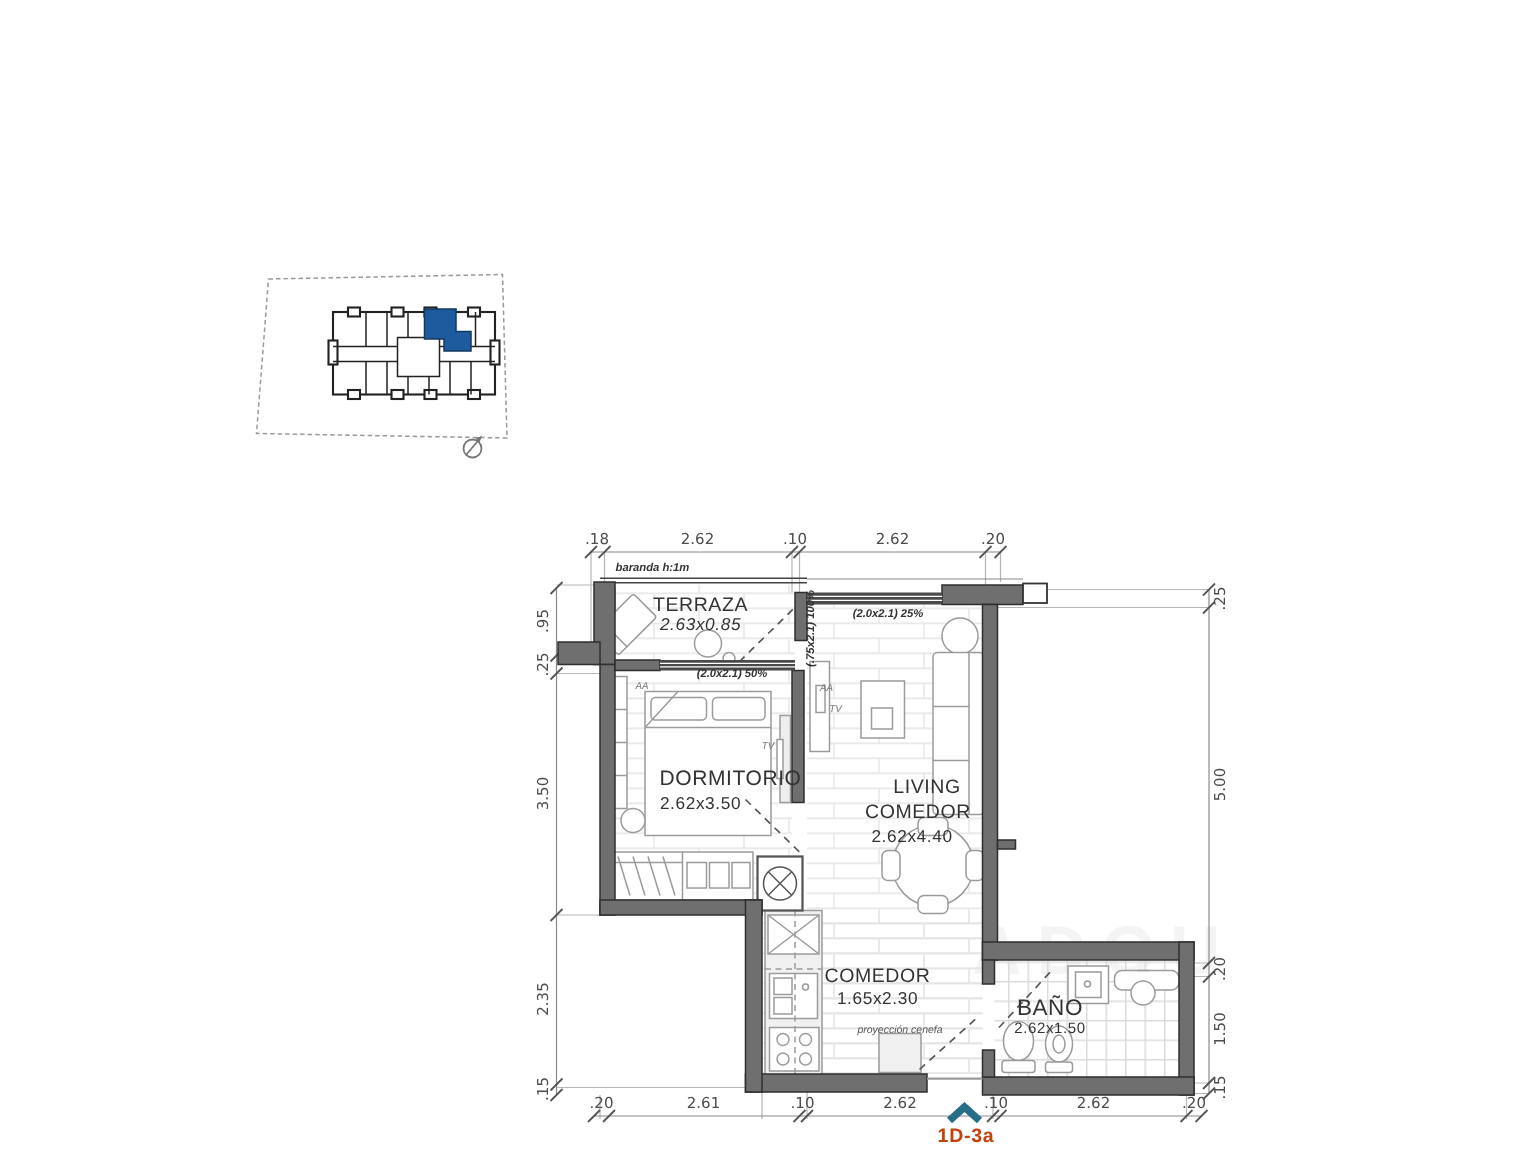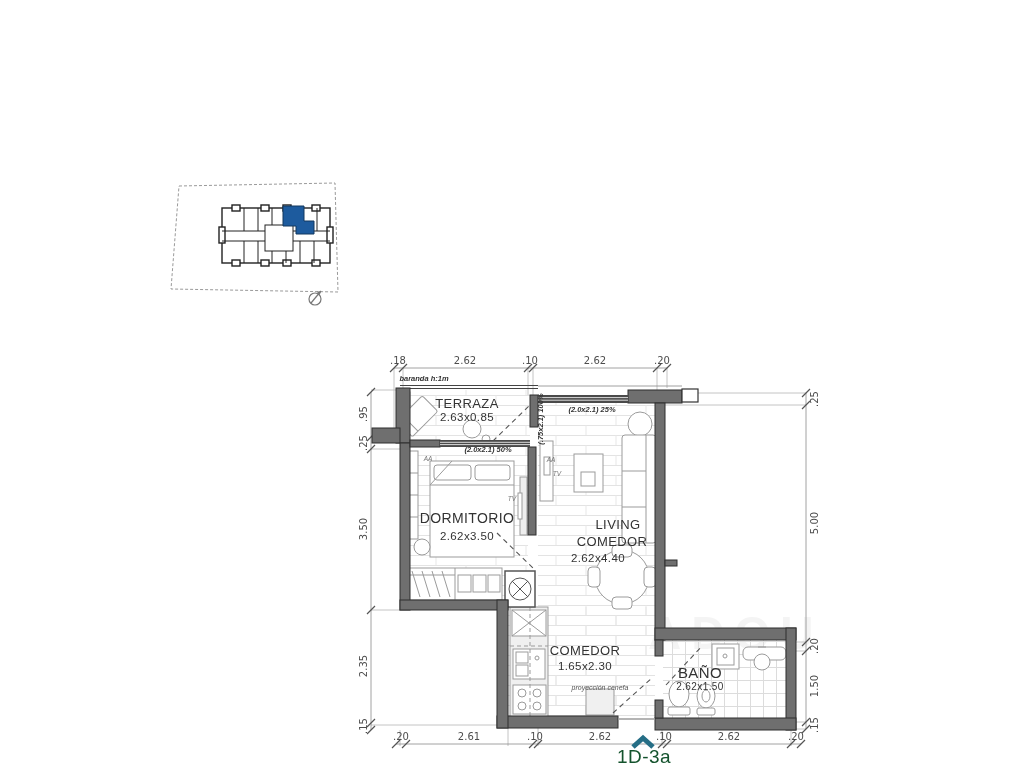--- a/index.html
+++ b/index.html
@@ -13,22 +13,22 @@
   .dorm-name{font-size:14px;}
   .bano-name{font-size:15px;}
   .dim{position:absolute;transform:translate(-50%,-50%);font-family:"DejaVu Sans",sans-serif;
        font-size:10px;color:#4d4d4d;white-space:nowrap;}
   .dim.rot{transform:translate(-50%,-50%) rotate(-90deg);}
   .anno{position:absolute;transform:translate(-50%,-50%);font-style:italic;font-size:7px;
         color:#555;white-space:nowrap;}
   .anno.rot{transform:translate(-50%,-50%) rotate(-90deg);}
   .anno.bold{font-weight:bold;font-size:7.5px;color:#333;}
   .tiny{font-size:6.5px;color:#777;}
-  #unit-label{position:absolute;transform:translate(-50%,-50%);font-size:19px;font-weight:normal;
-       color:#14532d;letter-spacing:.5px;}
+  #unit-label{position:absolute;transform:translate(-50%,-50%);font-size:13px;font-weight:bold;
+       color:#c2410c;letter-spacing:.5px;}
   #watermark{position:absolute;left:648px;top:606px;font-size:46px;font-weight:bold;
        color:rgba(60,60,60,0.055);letter-spacing:10px;}
 </style>
 </head>
 <body>
 
 <div id="canvas">
 
   <div class="abs" style="left:165px;top:175px;width:180px;height:140px;">
     <svg width="180" height="140" viewBox="0 0 180 140">
@@ -257,33 +257,33 @@
       </g>
 
       <path d="M258,364 H295" stroke="#9b9b9b" stroke-width="1.5" fill="none"></path>
 
       <polyline points="273,392 283,383 293,392" fill="none" stroke="#256e86" stroke-width="5"></polyline>
     </svg>
 
     
     
     <div class="lbl room-name" style="left:107px;top:48px;">TERRAZA</div>
-    <div class="lbl room-dims" style="left:107px;top:62px;">2.63x0.85</div>
-    <div class="lbl room-name dorm-name" style="left:107px;top:163px;">DORMITORIO</div>
+    <div class="lbl room-dims" style="left:107px;top:62px;font-style:italic;">2.63x0.85</div>
+    <div class="lbl room-name dorm-name" style="left:107px;top:163px;padding-left:40px;">DORMITORIO</div>
     <div class="lbl room-dims" style="left:107px;top:181px;">2.62x3.50</div>
     <div class="lbl room-name" style="left:238px;top:169px;padding-left:40px;">LIVING</div>
     <div class="lbl room-name" style="left:252px;top:186px;">COMEDOR</div>
-    <div class="lbl room-dims" style="left:238px;top:203px;text-align:right;">2.62x4.40</div>
+    <div class="lbl room-dims" style="left:248px;top:203px;text-align:right;">2.62x4.40</div>
     <div class="lbl room-name" style="left:225px;top:295px;">COMEDOR</div>
     <div class="lbl room-dims" style="left:225px;top:311px;">1.65x2.30</div>
     <div class="lbl room-name bano-name" style="left:340px;top:317px;">BAÑO</div>
     <div class="lbl room-dims" style="left:340px;top:331px;font-size:10px;">2.62x1.50</div>
 
     
-    <div class="anno bold" style="left:64px;top:23px;">baranda h:1m</div>
+    <div class="anno bold" style="left:75px;top:23px;">baranda h:1m</div>
     <div class="anno bold" style="left:128px;top:94px;">(2.0x2.1) 50%</div>
     <div class="anno bold" style="left:232px;top:54px;">(2.0x2.1) 25%</div>
     <div class="anno bold rot" style="left:180px;top:64px;">(.75x2.1) 100%</div>
     <div class="anno" style="left:240px;top:332px;">proyección cenefa</div>
     <div class="anno tiny" style="left:68px;top:103px;">AA</div>
     <div class="anno tiny" style="left:152px;top:143px;">TV</div>
     <div class="anno tiny" style="left:191px;top:104px;">AA</div>
     <div class="anno tiny" style="left:197px;top:118px;">TV</div>
 
     

